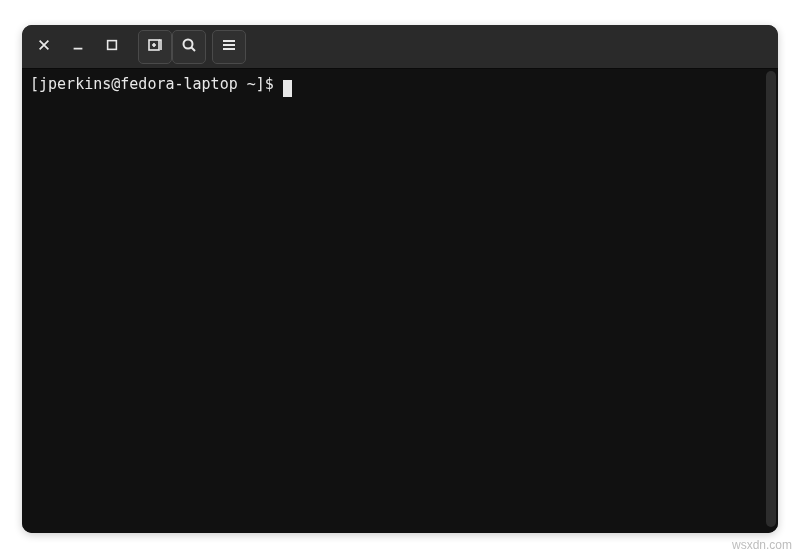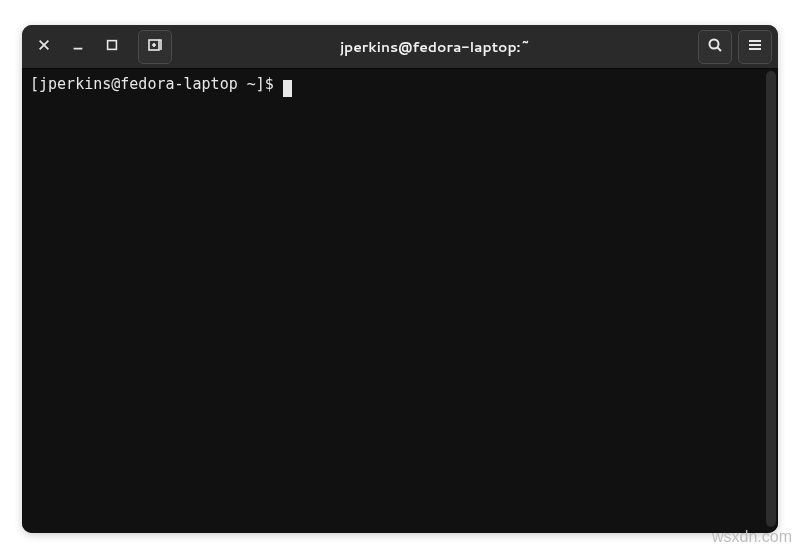--- a/index.html
+++ b/index.html
@@ -131,22 +131,22 @@
       right: 2px;
       top: 46px;
       width: 10px;
       height: 456px;
       background: #2d2d2d;
       border-radius: 5px;
     }
     .watermark {
       position: absolute;
       right: 8px;
-      bottom: 12px;
-      font-size: 16px;
+      bottom: 6px;
+      font-size: 12px;
       color: #bdbdbd;
       font-family: sans-serif;
     }
   </style>
 </head>
 <body>
 
 <div class="window">
   <div class="titlebar">
     <div class="titlebar-left">
@@ -174,21 +174,20 @@
       <div class="new-tab-btn">
         <span>
           <svg viewBox="0 0 16 16" fill="none" stroke="currentColor" stroke-width="1.6">
             <rect x="2" y="3" width="10" height="10"></rect>
             <path d="M12 3 L14 3 L14 13"></path>
             <path d="M5 8 L9 8 M7 6 L7 10"></path>
           </svg>
         </span>
       </div>
     </div>
-    <div class="title">jperkins@fedora-laptop:~</div>
     <div class="titlebar-right">
       <div class="icon-btn">
         <span>
           <svg viewBox="0 0 16 16" fill="none" stroke="currentColor" stroke-width="2">
             <circle cx="7" cy="7" r="4.5"></circle>
             <path d="M10.5 10.5 L14 14"></path>
           </svg>
         </span>
       </div>
       <div class="icon-btn">

